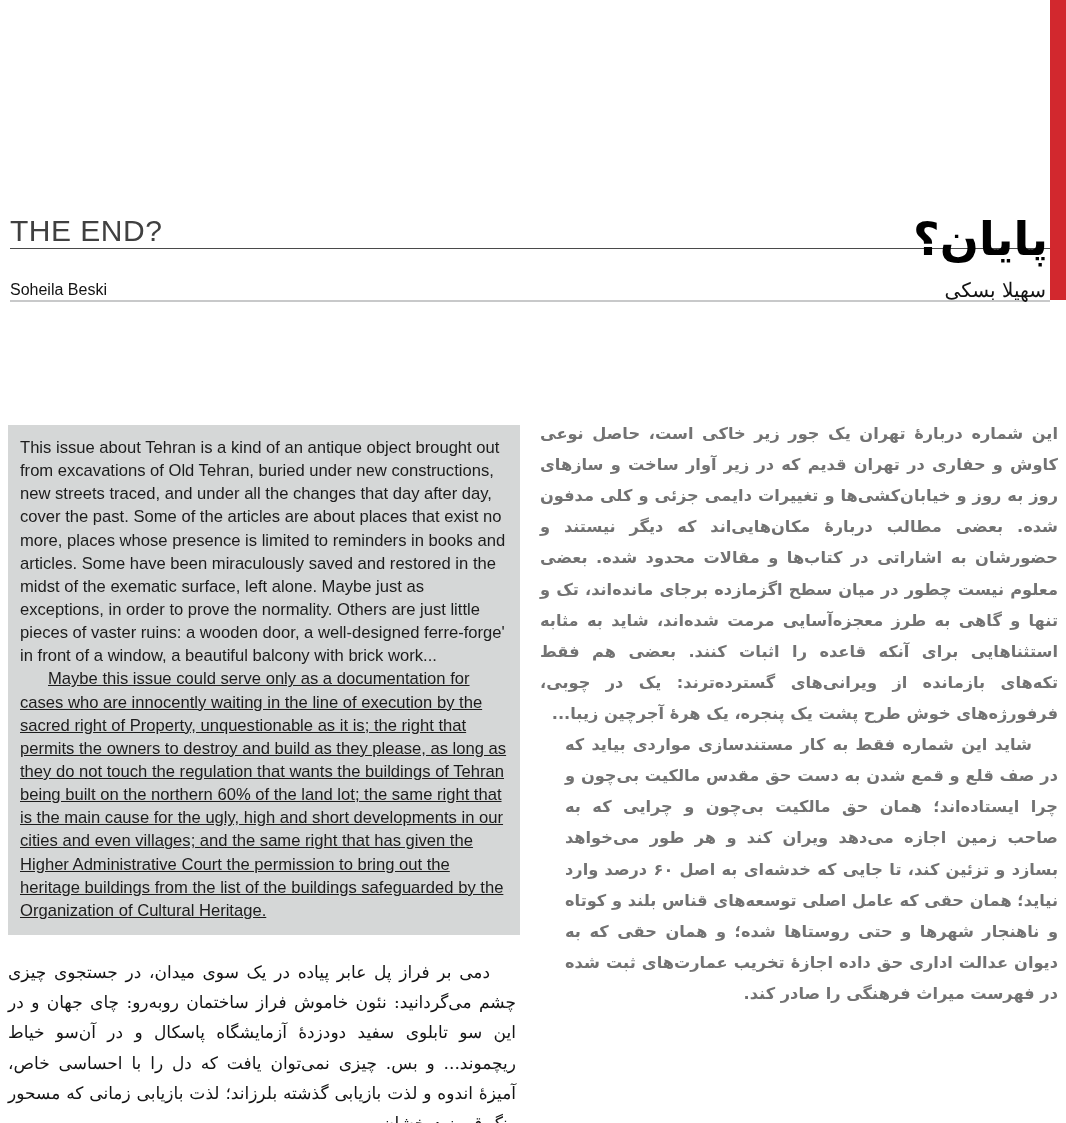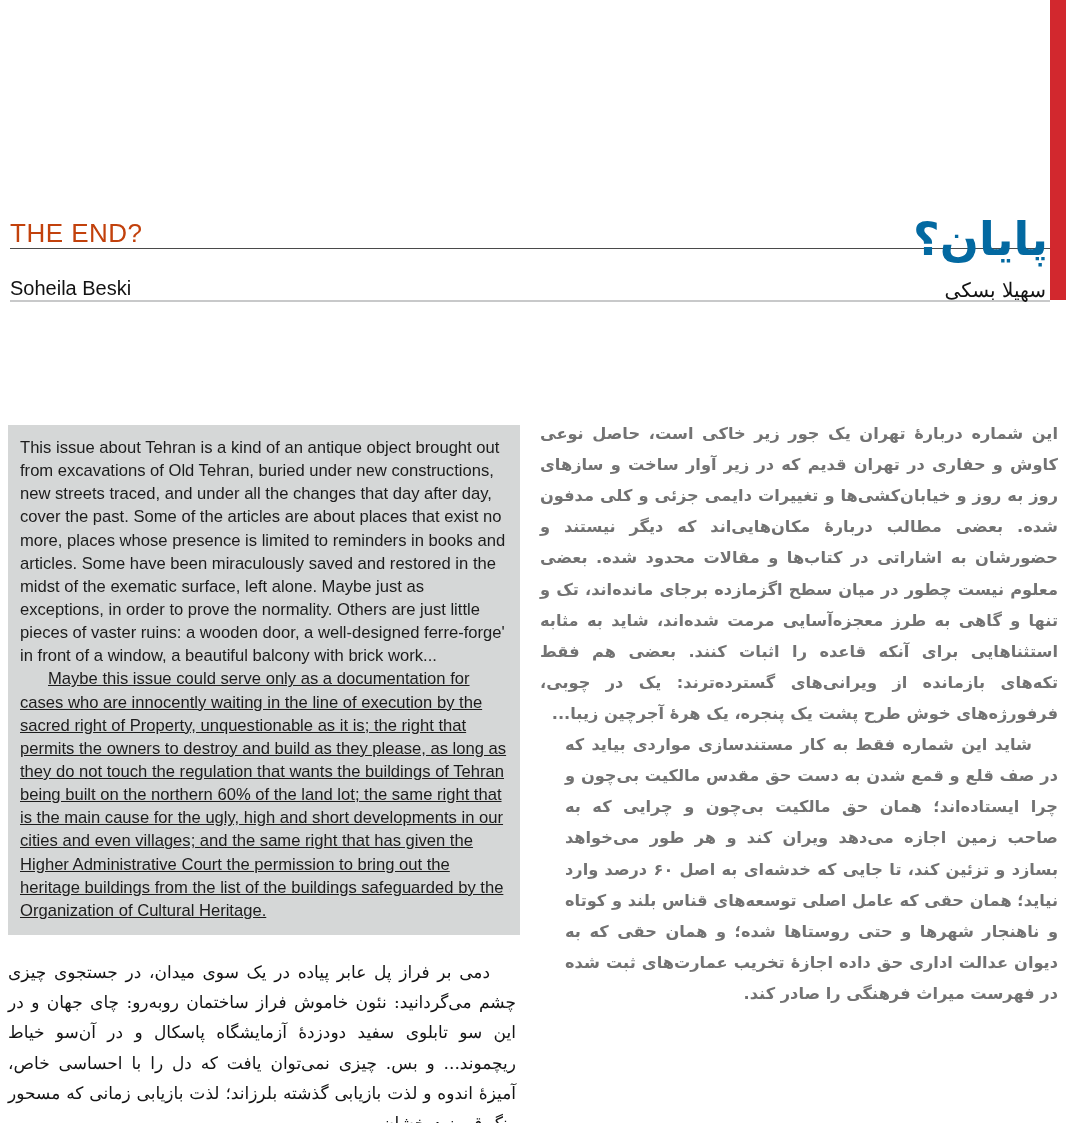--- a/index.html
+++ b/index.html
@@ -41,53 +41,53 @@
     left: 10px;
     right: 0;
     top: 196px;
     height: 52px;
     border-bottom: 1.6px solid #4a4a4a;
   }
   .title-en {
     position: absolute;
     left: 0;
     bottom: 2px;
-    font-size: 26px;
+    font-size: 30px;
     font-weight: 400;
     letter-spacing: 0.5px;
     line-height: 1;
-    color: #c2410c;
+    color: #404040;
     white-space: nowrap;
   }
   .title-fa {
     position: absolute;
     right: 2px;
     bottom: -14px;
     font-family: "DejaVu Sans", sans-serif;
     font-size: 46px;
     font-weight: 700;
     line-height: 1;
     direction: rtl;
-    color: #0369a1;
+    color: #000000;
     white-space: nowrap;
   }
 
   .byline-row {
     position: absolute;
     left: 10px;
     right: 0;
     top: 268px;
     height: 32px;
     border-bottom: 2.2px solid #c8c9ca;
   }
   .byline-en {
     position: absolute;
     left: 0;
     bottom: 2px;
-    font-size: 20px;
+    font-size: 16px;
     font-weight: 400;
     line-height: 1;
     color: #121212;
     white-space: nowrap;
   }
   .byline-fa {
     position: absolute;
     right: 4px;
     bottom: 0px;
     font-family: "DejaVu Serif", serif;

